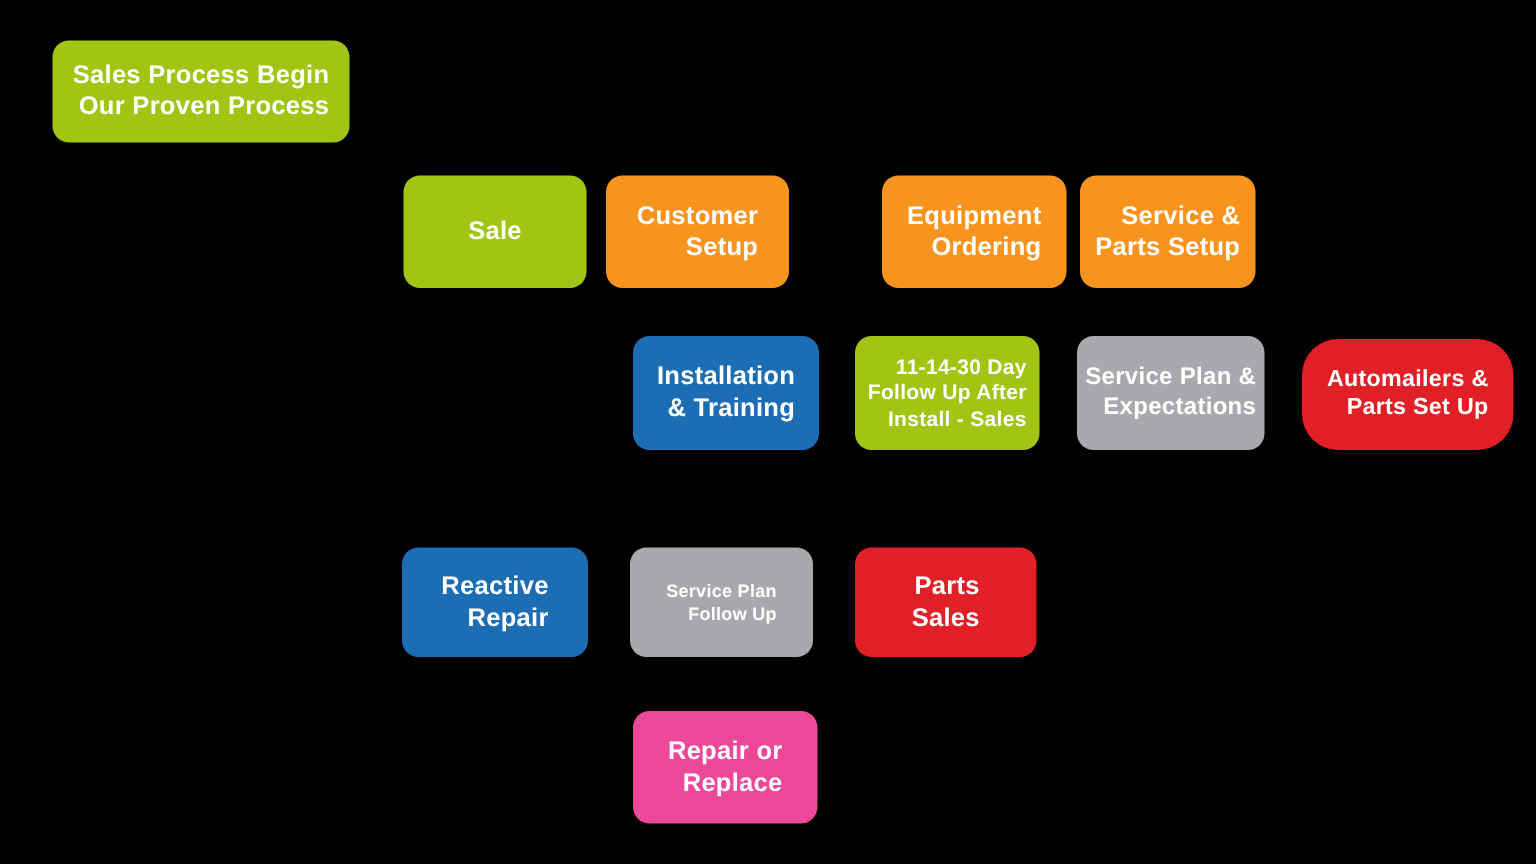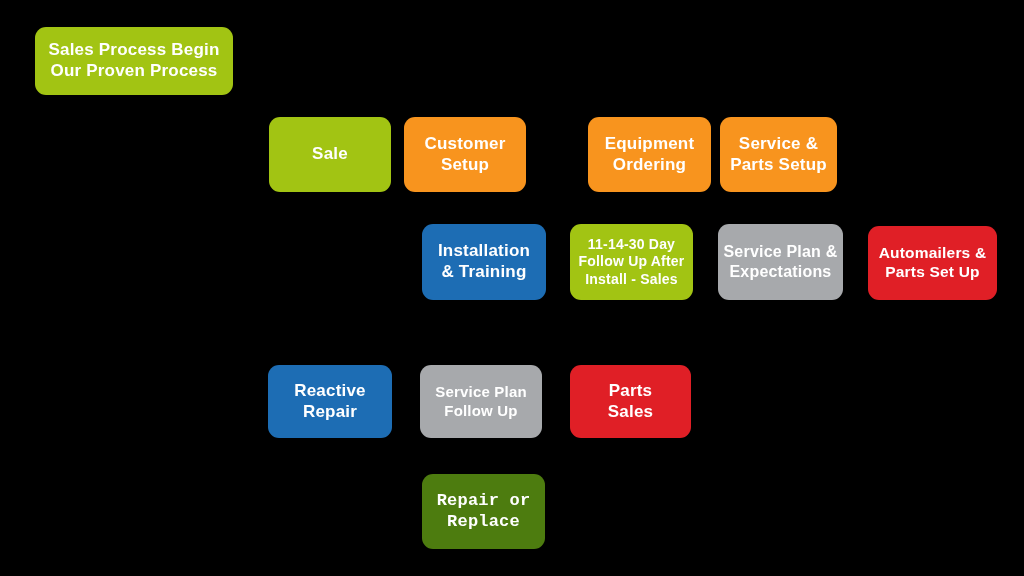--- a/index.html
+++ b/index.html
@@ -14,43 +14,43 @@
     position: relative;
     width: 1024px;
     height: 576px;
     background: #000000;
   }
   .node {
     position: absolute;
     display: flex;
     align-items: center;
     justify-content: center;
-    text-align: center;
+    text-align: right;
     border-radius: 11px;
     color: #ffffff;
     font-weight: bold;
     white-space: pre-line;
     line-height: 1.22;
     font-size: 17px;
     letter-spacing: 0.2px;
     box-sizing: border-box;
     padding: 4px;
   }
   
   #n0  { left: 35px;  top: 27px;  width: 198px; height: 68px; font-size: 17px; }
   #n1  { left: 269px; top: 117px; width: 122px; height: 75px; }
   #n2  { left: 404px; top: 117px; width: 122px; height: 75px; }
   #n3  { left: 568px; top: 117px; width: 123px; height: 75px; }
   #n4  { left: 720px; top: 117px; width: 117px; height: 75px; }
   #n5  { left: 422px; top: 224px; width: 124px; height: 76px; }
   #n6  { left: 570px; top: 224px; width: 123px; height: 76px; font-size: 14px; }
   #n7  { left: 718px; top: 224px; width: 125px; height: 76px; font-size: 16px; }
-  #n8  { left: 868px; top: 226px; width: 129px; height: 74px; font-size: 15.5px; }
+  #n8  { left: 868px; top: 226px; width: 141px; height: 74px; font-size: 15.5px; border-radius: 24px; }
   #n9  { left: 268px; top: 365px; width: 124px; height: 73px; }
-  #n10 { left: 420px; top: 365px; width: 122px; height: 73px; font-size: 15px; }
+  #n10 { left: 420px; top: 365px; width: 122px; height: 73px; font-size: 12px; }
   #n11 { left: 570px; top: 365px; width: 121px; height: 73px; }
   #n12 { left: 422px; top: 474px; width: 123px; height: 75px; }
 </style>
 </head>
 <body>
 
 <div id="canvas" style="background: rgb(0, 0, 0);">
   <div class="node" id="n0" style="background: rgb(162, 196, 19);">Sales Process Begin
 Our Proven Process</div>
   <div class="node" id="n1" style="background: rgb(162, 196, 19);">Sale</div>
@@ -68,15 +68,15 @@
   <div class="node" id="n7" style="background: rgb(167, 169, 172);">Service Plan &amp;
 Expectations</div>
   <div class="node" id="n8" style="background: rgb(224, 31, 38);">Automailers &amp;
 Parts Set Up</div>
   <div class="node" id="n9" style="background: rgb(29, 109, 180);">Reactive
 Repair</div>
   <div class="node" id="n10" style="background: rgb(167, 169, 172);">Service Plan
 Follow Up</div>
   <div class="node" id="n11" style="background: rgb(224, 31, 38);">Parts
 Sales</div>
-  <div class="node" id="n12" style="background: #4d7c0f; font-family: Liberation Mono, monospace;">Repair or
+  <div class="node" id="n12" style="background: #ec4899;">Repair or
 Replace</div>
 </div>
 
 </body></html>

